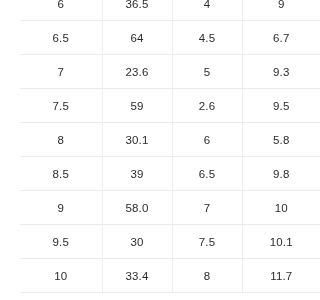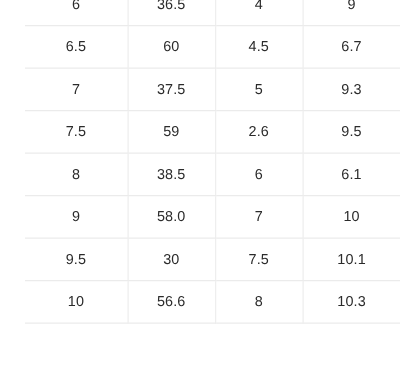--- a/index.html
+++ b/index.html
@@ -76,60 +76,67 @@
       <tr>
         <td class="gutter"></td>
         <td class="c1">6</td>
         <td class="c2">36.5</td>
         <td class="c3">4</td>
         <td class="c4 col-last">9</td>
       </tr>
       <tr>
         <td class="gutter"></td>
         <td class="c1">6.5</td>
-        <td class="c2">60</td>
+        <td class="c2">64</td>
         <td class="c3">4.5</td>
         <td class="c4 col-last">6.7</td>
       </tr>
       <tr>
         <td class="gutter"></td>
         <td class="c1">7</td>
-        <td class="c2">37.5</td>
+        <td class="c2">23.6</td>
         <td class="c3">5</td>
         <td class="c4 col-last">9.3</td>
       </tr>
       <tr>
         <td class="gutter"></td>
         <td class="c1">7.5</td>
         <td class="c2">59</td>
         <td class="c3">2.6</td>
         <td class="c4 col-last">9.5</td>
       </tr>
       <tr>
         <td class="gutter"></td>
         <td class="c1">8</td>
-        <td class="c2">38.5</td>
+        <td class="c2">30.1</td>
         <td class="c3">6</td>
-        <td class="c4 col-last">6.1</td>
+        <td class="c4 col-last">5.8</td>
+      </tr>
+      <tr>
+        <td class="gutter"></td>
+        <td class="c1">8.5</td>
+        <td class="c2">39</td>
+        <td class="c3">6.5</td>
+        <td class="c4 col-last">9.8</td>
       </tr>
       <tr>
         <td class="gutter"></td>
         <td class="c1">9</td>
         <td class="c2">58.0</td>
         <td class="c3">7</td>
         <td class="c4 col-last">10</td>
       </tr>
       <tr>
         <td class="gutter"></td>
         <td class="c1">9.5</td>
         <td class="c2">30</td>
         <td class="c3">7.5</td>
         <td class="c4 col-last">10.1</td>
       </tr>
       <tr>
         <td class="gutter"></td>
         <td class="c1">10</td>
-        <td class="c2">56.6</td>
+        <td class="c2">33.4</td>
         <td class="c3">8</td>
-        <td class="c4 col-last">10.3</td>
+        <td class="c4 col-last">11.7</td>
       </tr>
     </tbody>
 </table>
 
 </body></html>

